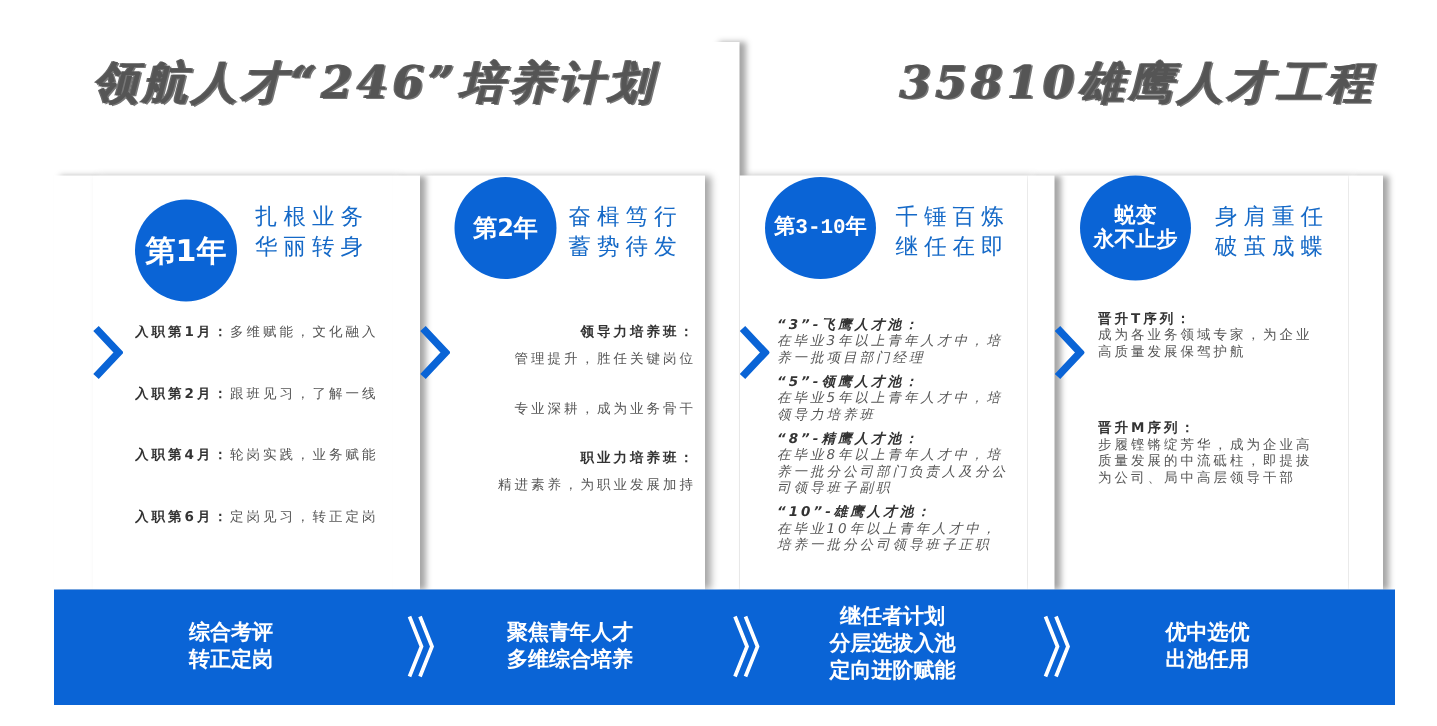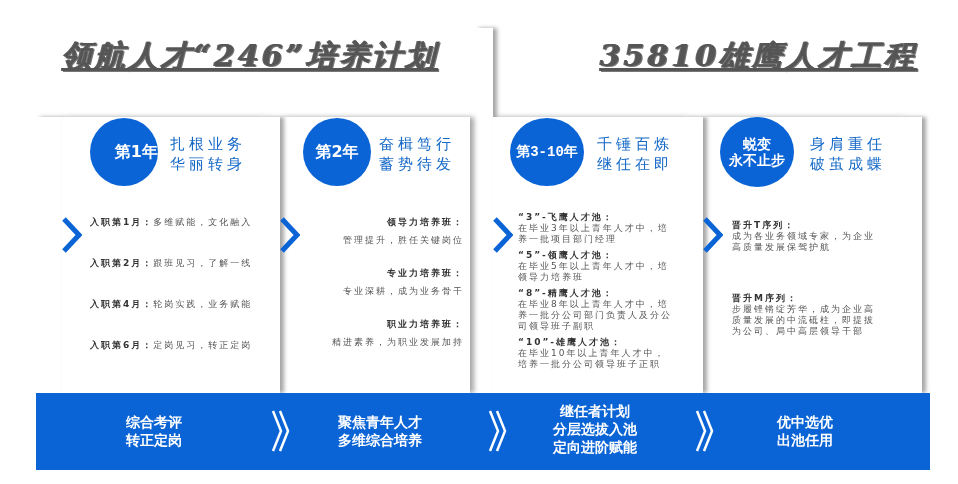--- a/index.html
+++ b/index.html
@@ -6,21 +6,20 @@
   html, body { width: 958px; height: 484px; background: #ffffff; overflow: hidden; }
   body { position: relative; font-family: "DejaVu Sans", "Liberation Sans", sans-serif; }
 
   .title {
     position: absolute; top: 34px; height: 44px;
     font-family: "DejaVu Serif", "Liberation Serif", serif;
     font-weight: bold; font-style: italic; color: #555555;
     font-size: 30px; letter-spacing: 3px; line-height: 44px;
     text-shadow: 1px 1px 0 #777, -1px 0 0 #666;
     white-space: nowrap;
-    text-decoration: underline;
   }
   .title.left { left: 62px; }
   .title.right { left: 600px; }
 
   
   .pillar {
     position: absolute; left: 475px; top: 28px; width: 18px; height: 365px;
     background: #ffffff;
     box-shadow: 4px 0 4px rgba(0,0,0,0.35);
   }
@@ -51,21 +50,21 @@
   .headline {
     position: absolute; color: #1569c7; font-size: 15px; letter-spacing: 4px; line-height: 20px;
     white-space: nowrap;
   }
 
   .items { position: absolute; font-size: 9px; color: #555; letter-spacing: 2px; white-space: nowrap; overflow: hidden; }
   .items b { color: #333; font-weight: bold; }
   .p1 .row { height: 41px; line-height: 10px; }
   .p2 .blk { margin-bottom: 21px; }
   .p2 .blk div { line-height: 12px; margin-bottom: 6px; text-align: right; }
-  .p3 .blk { margin-bottom: 5px; }
+  .p3 .blk { margin-bottom: 5px; font-style: italic; }
   .p3 .blk div { line-height: 11px; }
   .p4 .blk div { line-height: 11px; }
 
   .bar {
     position: absolute; left: 36px; top: 393px; width: 894px; height: 77px; background: #0a64d6;
   }
   .bar-text {
     position: absolute; color: #ffffff; font-weight: bold; font-size: 14px; line-height: 18px; text-align: center;
     white-space: nowrap;
   }
@@ -80,21 +79,21 @@
 
 <div class="strip" style="left:36px;width:26px;"></div>
 <div class="pillar"></div>
 
 <div class="panel" style="left:62px;width:200px;"></div>
 <div class="chev" style="left:62px;">
   <svg viewBox="0 0 20 36">
       <polyline points="2,2 17,18 2,34" fill="none" stroke="#0a64d6" stroke-width="5"></polyline>
     </svg>
 </div>
-<div class="circle" style="left:90px;top:118px;width:68px;height:68px;font-size:16px;align-items:flex-end;">
+<div class="circle" style="left:90px;top:133px;width:68px;height:68px;font-size:20px;">
   <span>第1年</span>
 </div>
 <div class="headline" style="left:170px;top:134px;">
   <div>扎根业务</div>
   <div>华丽转身</div>
 </div>
 <div class="items p1" style="left:90px;top:217px;width:166px;">
   <div class="row"><b>入职第1月：</b><span>多维赋能，文化融入</span></div>
   <div class="row"><b>入职第2月：</b><span>跟班见习，了解一线</span></div>
   <div class="row"><b>入职第4月：</b><span>轮岗实践，业务赋能</span></div>
@@ -114,21 +113,20 @@
 <div class="headline" style="left:379px;top:134px;">
   <div>奋楫笃行</div>
   <div>蓄势待发</div>
 </div>
 <div class="items p2" style="left:304px;top:216px;width:160px;">
   <div class="blk">
       <div><b>领导力培养班：</b></div>
       <div>管理提升，胜任关键岗位</div>
     </div>
   <div class="blk">
-      <div><b>专业力培养班：</b></div>
       <div>专业深耕，成为业务骨干</div>
     </div>
   <div class="blk">
       <div><b>职业力培养班：</b></div>
       <div>精进素养，为职业发展加持</div>
     </div>
 </div>
 
 <div class="panel" style="left:493px;width:192px;"></div>
 <div class="chev" style="left:493px;">
@@ -176,21 +174,21 @@
     </svg>
 </div>
 <div class="circle" style="left:720px;top:117px;width:74px;height:70px;font-size:14px;">
   <span>蜕变</span>
   <span>永不止步</span>
 </div>
 <div class="headline" style="left:810px;top:134px;">
   <div>身肩重任</div>
   <div>破茧成蝶</div>
 </div>
-<div class="items p4" style="left:732px;top:220px;width:160px;">
+<div class="items p4" style="left:732px;top:208px;width:160px;">
   <div class="blk" style="margin-bottom:40px;">
     <div><b>晋升T序列：</b></div>
     <div>成为各业务领域专家，为企业</div>
     <div>高质量发展保驾护航</div>
   </div>
   <div class="blk">
     <div><b>晋升M序列：</b></div>
     <div>步履铿锵绽芳华，成为企业高</div>
     <div>质量发展的中流砥柱，即提拔</div>
     <div>为公司、局中高层领导干部</div>

